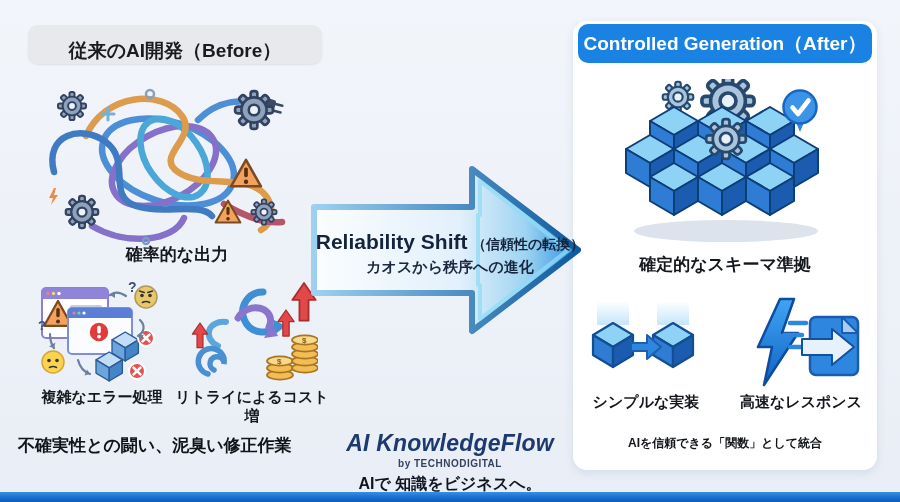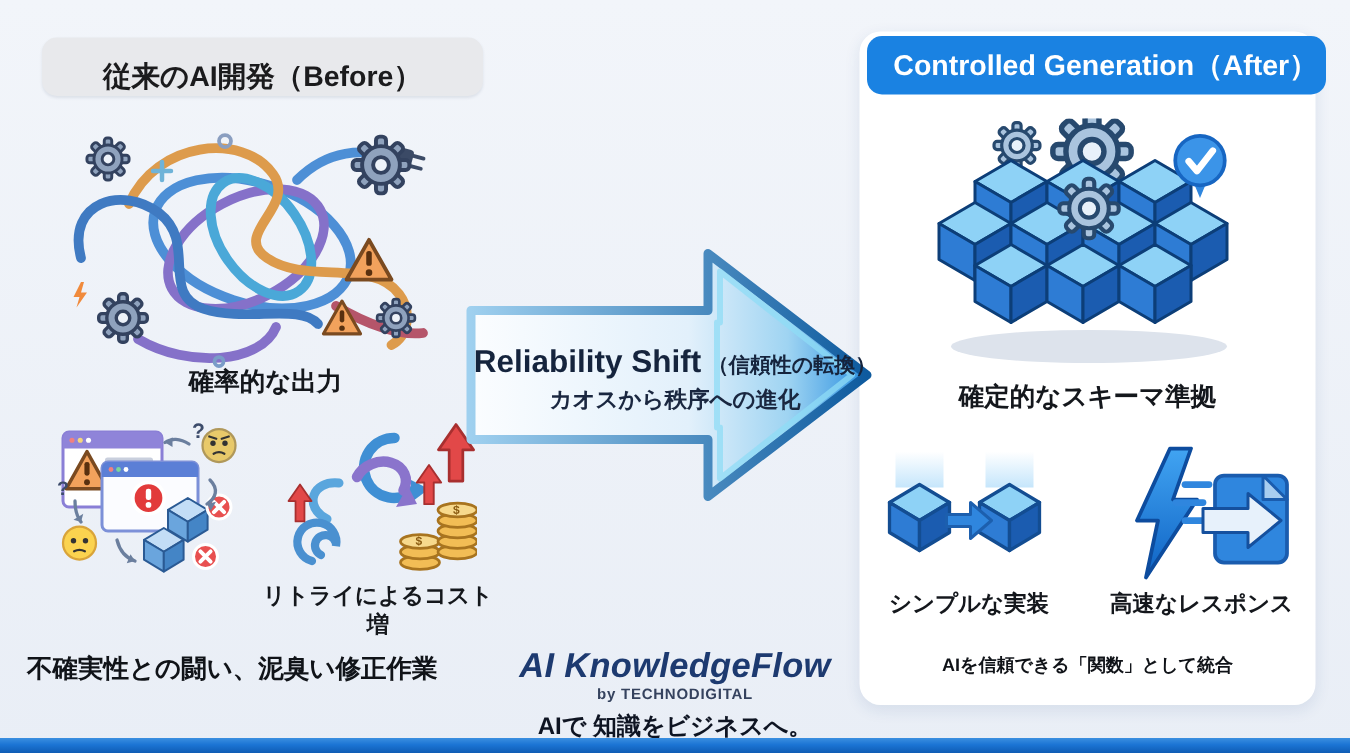--- a/index.html
+++ b/index.html
@@ -9,21 +9,21 @@
   .abs{position:absolute;}
 
   
   .hdr-before{left:28px;top:25px;width:294px;height:39px;background:#e8e9ec;border-radius:10px;
               display:flex;align-items:flex-end;justify-content:center;
               font-size:19px;font-weight:800;color:#1b1b1d;box-shadow:0 1px 2px rgba(40,60,90,.10);}
   .after-card{left:573px;top:21px;width:304px;height:449px;background:#ffffff;border-radius:14px;
               box-shadow:0 3px 10px rgba(30,70,130,.10);}
   .hdr-after{left:5px;top:3px;width:294px;height:39px;background:#1a82e2;border-radius:10px;
              display:flex;align-items:center;justify-content:center;
-             font-size:19px;font-weight:800;color:#ffffff;padding-left:12px;}
+             font-size:19px;font-weight:800;color:#ffffff;}
 
   
   .cap{font-weight:800;color:#14171c;text-align:center;}
   .cap-main{font-size:17px;}
   .cap-sub{font-size:15px;}
   .summary{font-size:17px;font-weight:800;color:#101318;text-align:left;}
   .after-summary{font-size:12px;font-weight:800;color:#101318;text-align:center;}
 
   
   .arrow-text{left:314px;top:229px;width:272px;text-align:center;z-index:3;color:#15243d;line-height:1.2;}
@@ -162,20 +162,21 @@
       <path d="M14,52 C14,58 15,62 18,66"></path>
         <polygon points="18,66 13,64.5 19.5,60.5" fill="#6b7f9e" stroke="none"></polygon>
       <path d="M42,78 C44,86 48,90 54,92"></path>
         <polygon points="54,92 48.5,93.5 51,87.5" fill="#6b7f9e" stroke="none"></polygon>
     </g>
     <g fill="#3d4c6b" font-family="Liberation Sans, sans-serif" font-weight="bold">
       <text x="92" y="10" font-size="14">?</text>
       <text x="2" y="48" font-size="13">?</text>
     </g>
   </svg>
+  <div class="abs cap cap-sub" style="left:32px;top:388px;width:140px;">複雑なエラー処理</div>
 
   <svg class="abs" style="left:188px;top:282px;" width="130" height="104" viewBox="0 0 130 104">
     <defs>
       <g id="ra">
         <polygon points="0,-20 9,-7 3.5,-7 3.5,9 -3.5,9 -3.5,-7 -9,-7" fill="#e24848" stroke="#a82f2f" stroke-width="1.4" stroke-linejoin="round"></polygon>
       </g>
       <g id="coin">
         <ellipse rx="13" ry="4.6" fill="#f2bd55" stroke="#a8741f" stroke-width="1.8"></ellipse>
       </g>
     </defs>

